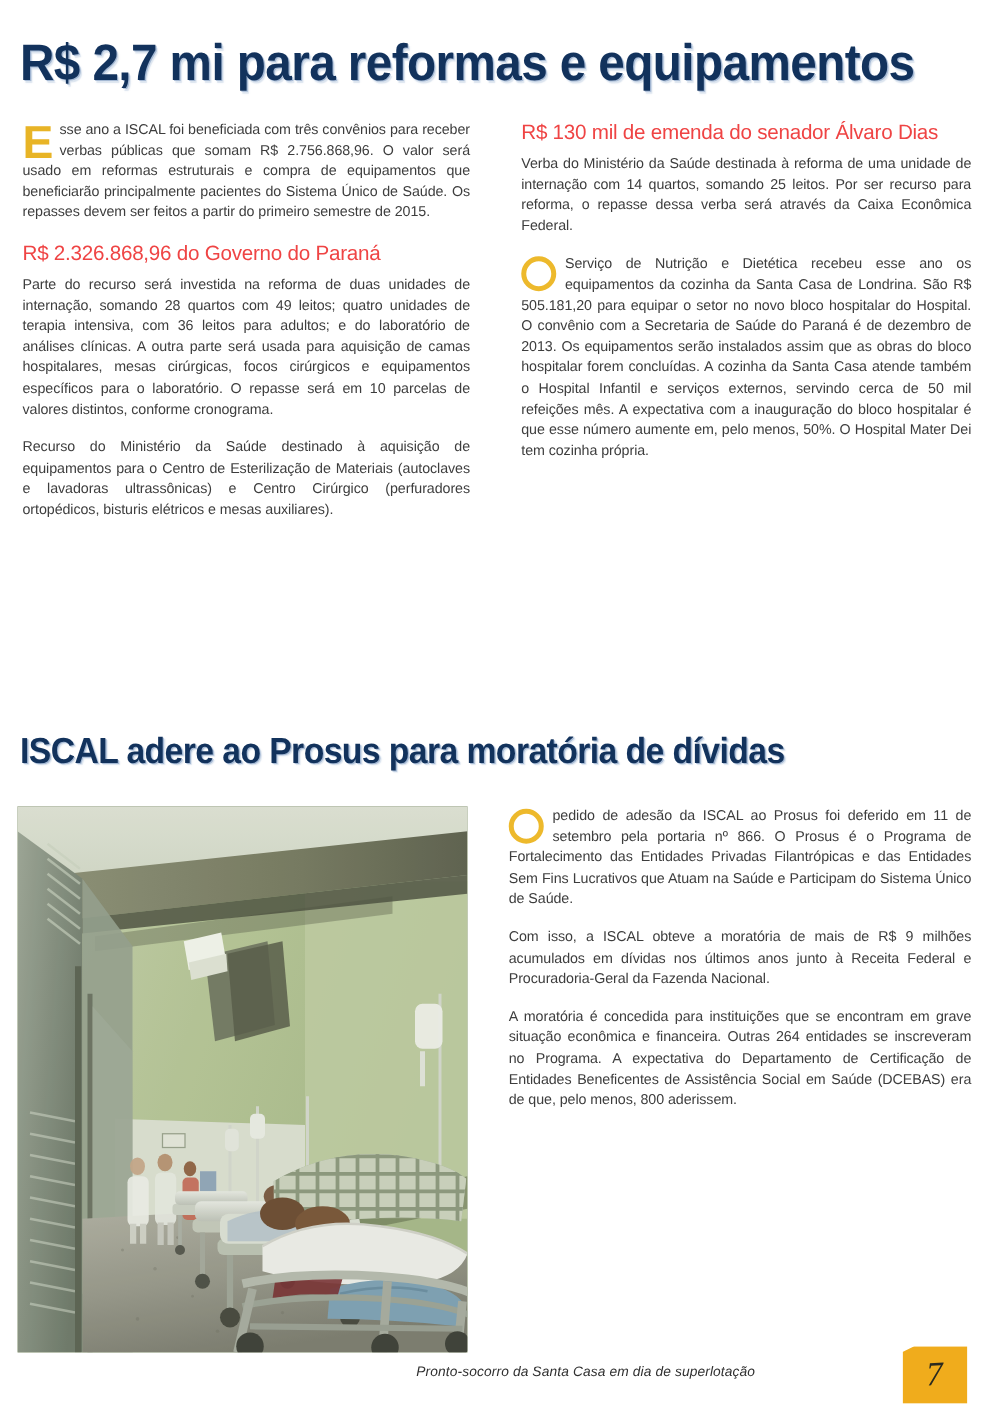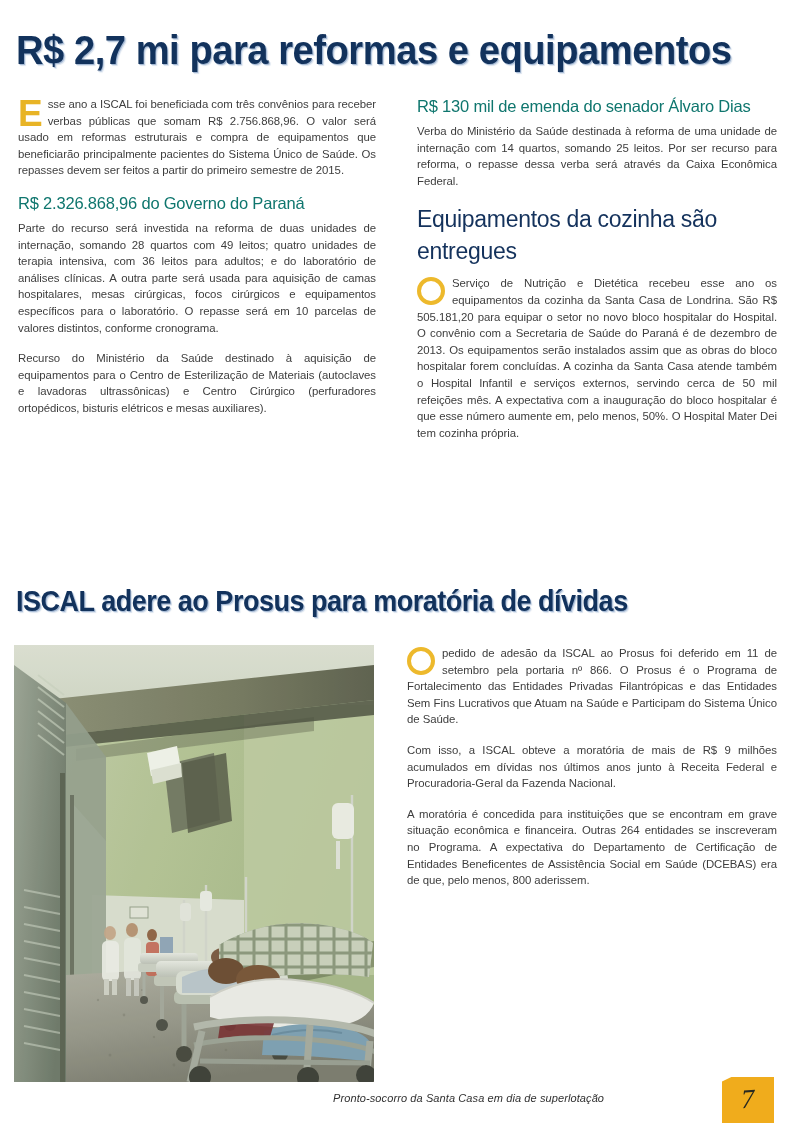--- a/index.html
+++ b/index.html
@@ -58,21 +58,21 @@
   #col-left-top  { left: 18px;  top: 96px; width: 358px; }
   #col-right-top { left: 417px; top: 96px; width: 360px; }
   #col-right-bot { left: 407px; top: 645px; width: 370px; }
 
   
   h2.sub {
     margin: 0 0 7px 0;
     font-size: 16.5px;
     line-height: 20px;
     font-weight: 400;
-    color: #0f766e;
+    color: #ef4444;
     letter-spacing: -0.2px;
   }
   h2.section {
     margin: 0 0 8px 0;
     font-size: 23px;
     line-height: 32px;
     font-weight: 400;
     color: #14325c;
     letter-spacing: -0.3px;
   }
@@ -168,21 +168,20 @@
     <p class="body">Parte do recurso será investida na reforma de duas unidades de internação, somando 28 quartos com 49 leitos; quatro unidades de terapia intensiva, com 36 leitos para adultos; e do laboratório de análises clínicas. A outra parte será usada para aquisição de camas hospitalares, mesas cirúrgicas, focos cirúrgicos e equipamentos específicos para o laboratório. O repasse será em 10 parcelas de valores distintos, conforme cronograma.</p>
 
     <p class="body">Recurso do Ministério da Saúde destinado à aquisição de equipamentos para o Centro de Esterilização de Materiais (autoclaves e lavadoras ultrassônicas) e Centro Cirúrgico (perfuradores ortopédicos, bisturis elétricos e mesas auxiliares).</p>
   </div>
 
   <div class="col" id="col-right-top">
 
     <h2 class="sub">R$ 130 mil de emenda do senador Álvaro Dias</h2>
     <p class="body tight">Verba do Ministério da Saúde destinada à reforma de uma unidade de internação com 14 quartos, somando 25 leitos. Por ser recurso para reforma, o repasse dessa verba será através da Caixa Econômica Federal.</p>
 
-    <h2 class="section gap-top">Equipamentos da cozinha são entregues</h2>
 
     <p class="body"><span class="dropcap-ring"></span><span>Serviço de Nutrição e  Dietética  recebeu  esse ano os equipamentos da cozinha da Santa Casa de Londrina. São R$ 505.181,20 para equipar o setor no novo bloco hospitalar do Hospital. O convênio com a Secretaria de Saúde do Paraná é de dezembro de 2013. Os equipamentos serão instalados assim que as obras do bloco hospitalar forem concluídas. A cozinha da Santa Casa atende também o Hospital Infantil e serviços externos, servindo cerca de 50 mil refeições mês. A expectativa com a inauguração do bloco hospitalar é que esse número aumente em, pelo menos, 50%. O Hospital Mater Dei tem cozinha própria.</span></p>
   </div>
 
   <div class="headline" id="headline-prosus">ISCAL adere ao Prosus para moratória de dívidas</div>
 
   <div id="photo-frame">
     <svg viewBox="0 0 360 437" preserveAspectRatio="xMidYMid slice" aria-hidden="true">
       <defs>
         <linearGradient id="wallG" x1="0" y1="0" x2="1" y2="0.3">

